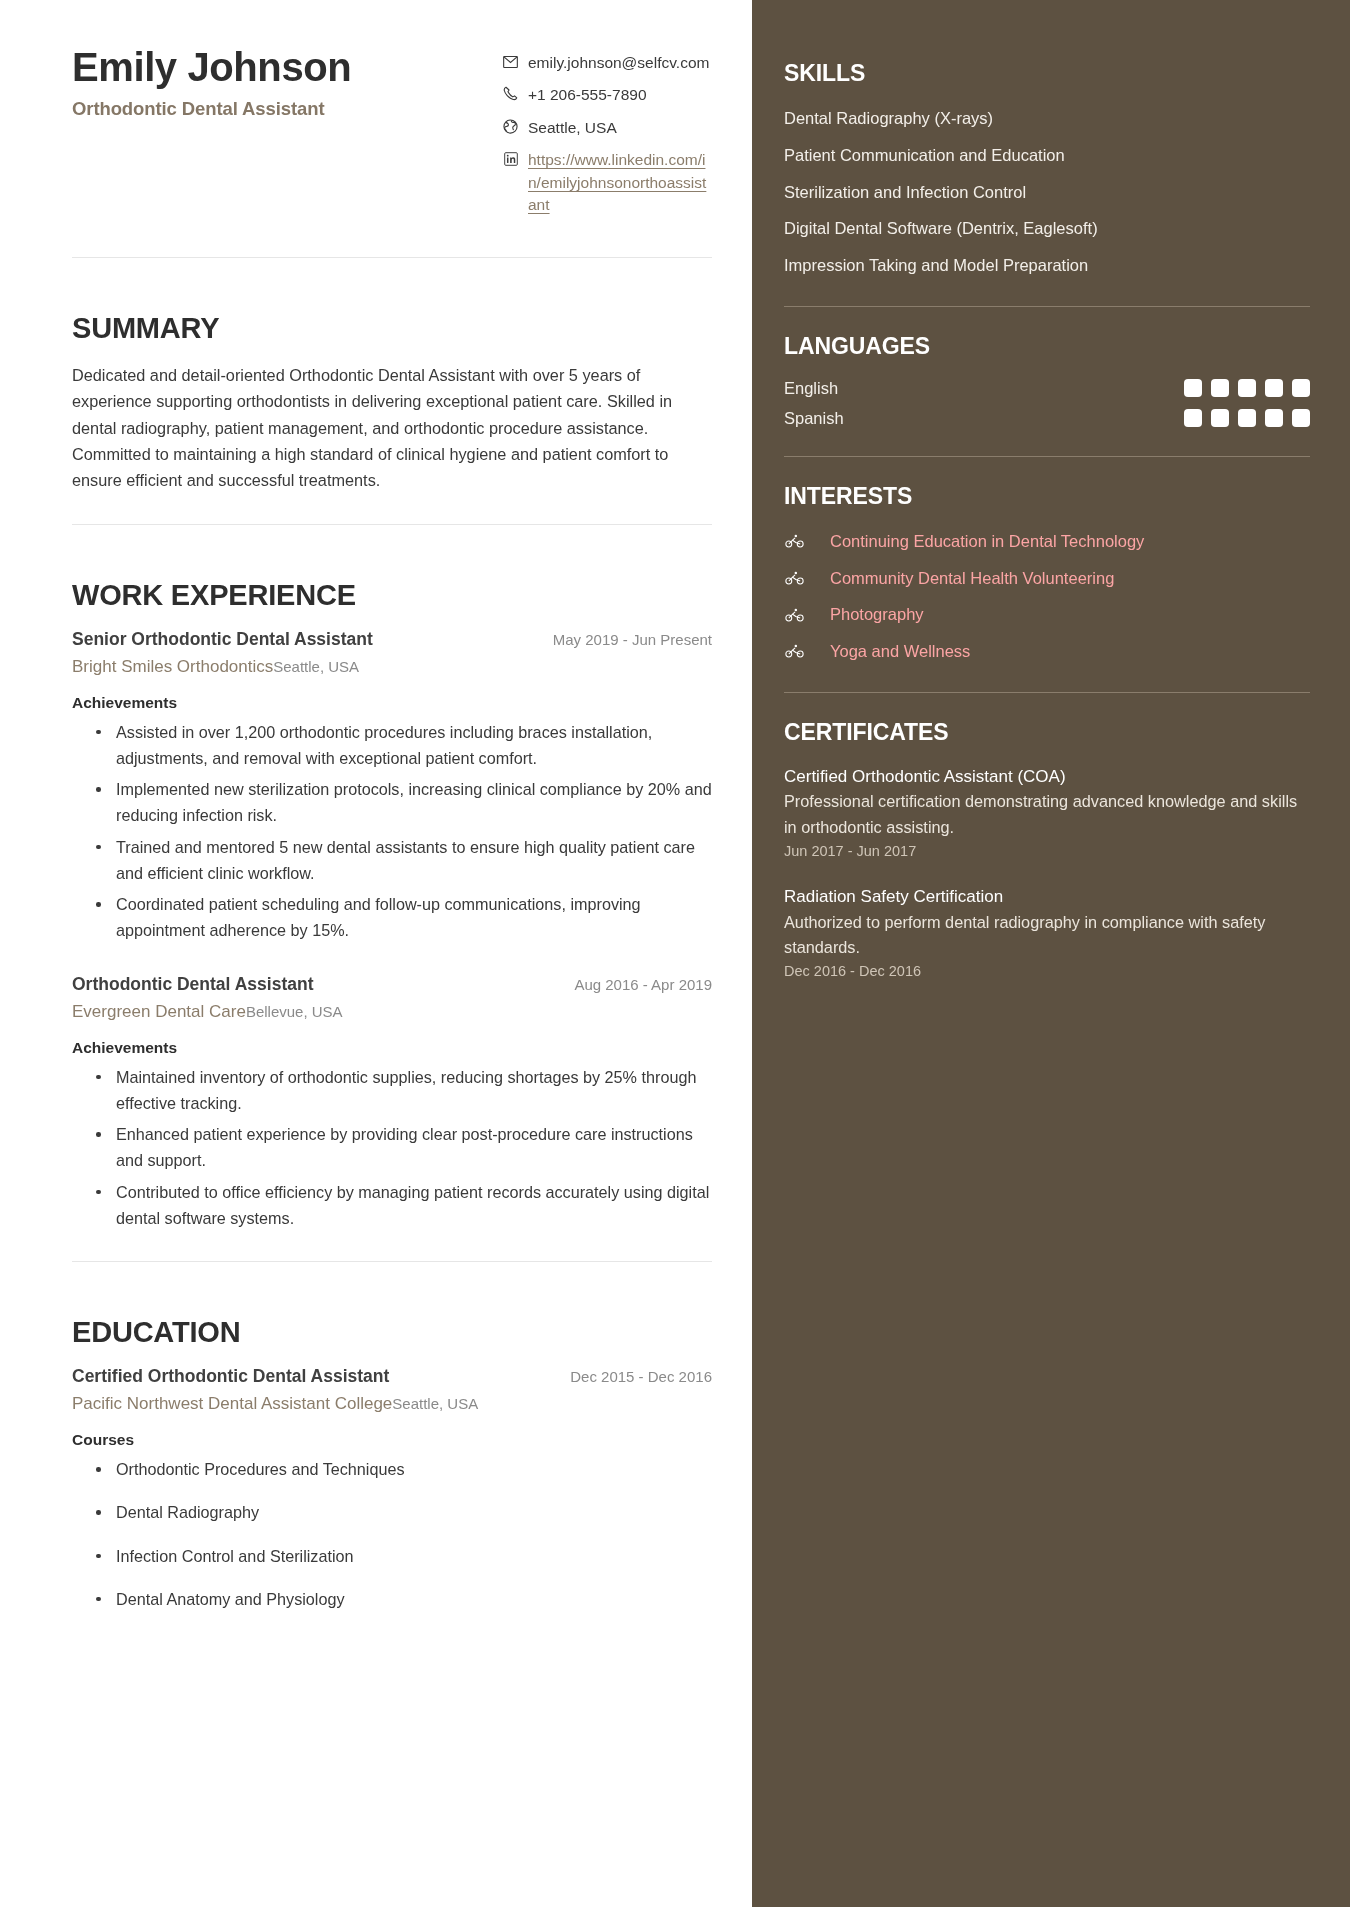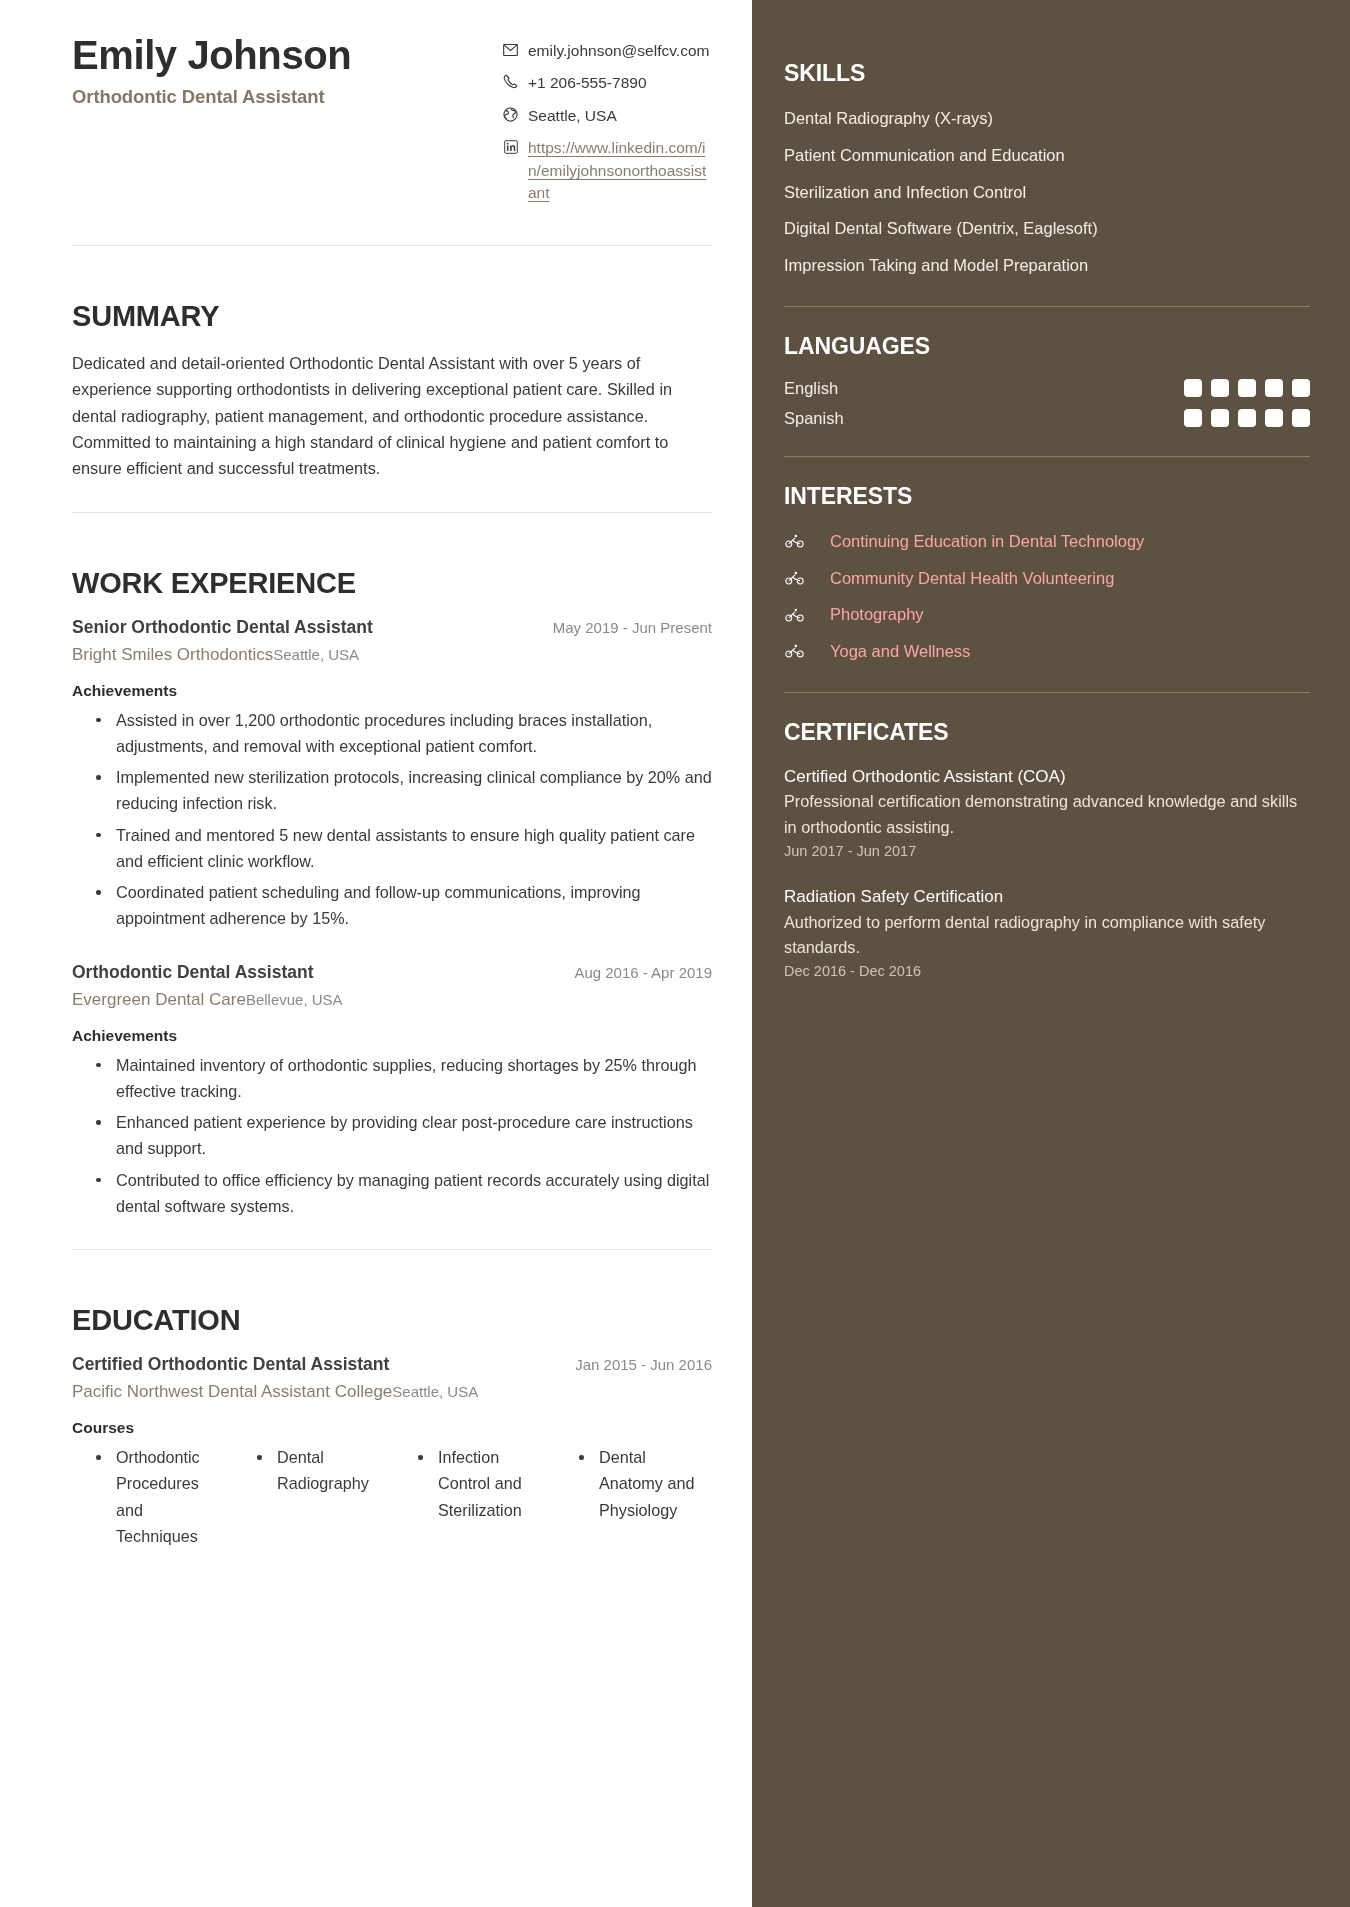--- a/index.html
+++ b/index.html
@@ -10,21 +10,21 @@
     color:#2f2f2f;
     display:flex;
     overflow:hidden;
   }
 
   
   .left {
     width:752px;
     height:1907px;
     background:#ffffff;
-    padding:26px 40px 0 72px;
+    padding:38px 40px 0 72px;
     position:relative;
   }
 
   
   .header { display:flex; align-items:flex-start; gap:10px; }
   .header-left { flex:0 0 420px; padding-top:8px; }
   .name {
     font-size:40px;
     font-weight:bold;
     letter-spacing:-0.4px;
@@ -115,21 +115,21 @@
     left:14px; top:11px;
     width:4.5px; height:4.5px;
     border-radius:50%;
     background:#3a3a3a;
   }
   .exp-gap { height:22px; }
 
   
   .courses-grid {
     display:grid;
-    grid-template-columns: 1fr 1fr 1fr 1fr;
+    grid-template-columns: 1fr;
     column-gap:14px;
     row-gap:17px;
     margin-left:10px;
     margin-top:4px;
   }
   .course-item {
     position:relative;
     padding-left:34px;
     font-size:16.2px;
     line-height:1.62;
@@ -311,21 +311,21 @@
   </div>
 
   <hr class="hr">
 
   <div class="section">
     <div class="sec-title">EDUCATION</div>
 
     <div class="entry">
       <div class="entry-top">
         <div class="entry-title">Certified Orthodontic Dental Assistant</div>
-        <div class="entry-date">Jan 2015 - Jun 2016</div>
+        <div class="entry-date">Dec 2015 - Dec 2016</div>
       </div>
       <div class="entry-sub">
         <div class="entry-org">Pacific Northwest Dental Assistant College</div>
         <div class="entry-loc">Seattle, USA</div>
       </div>
       <div class="entry-label">Courses</div>
       <div class="courses-grid">
         <div class="course-item">Orthodontic Procedures and Techniques</div>
         <div class="course-item">Dental Radiography</div>
         <div class="course-item">Infection Control and Sterilization</div>

